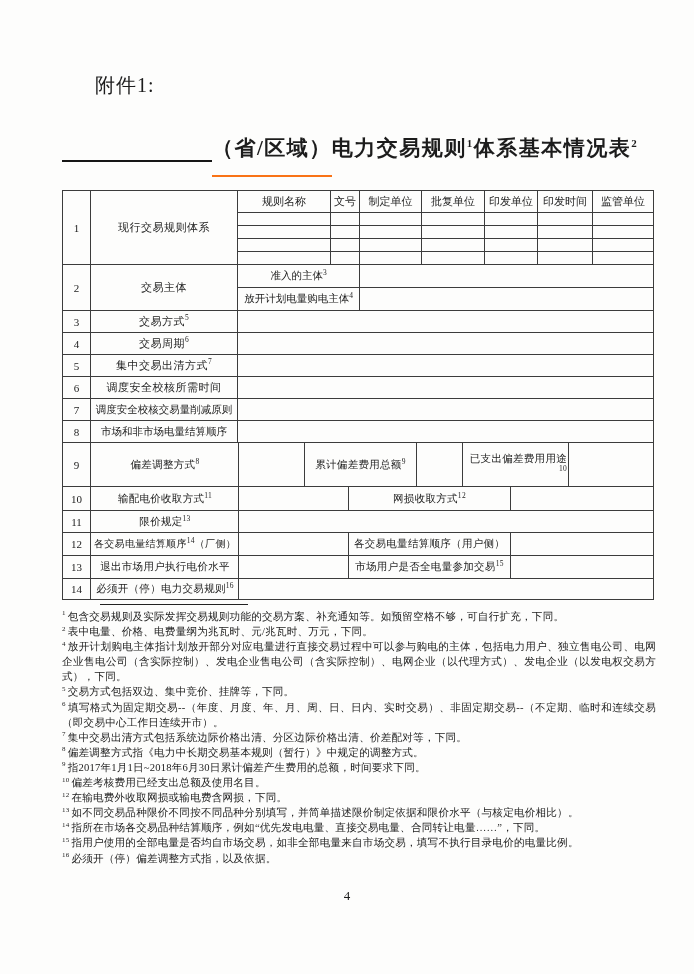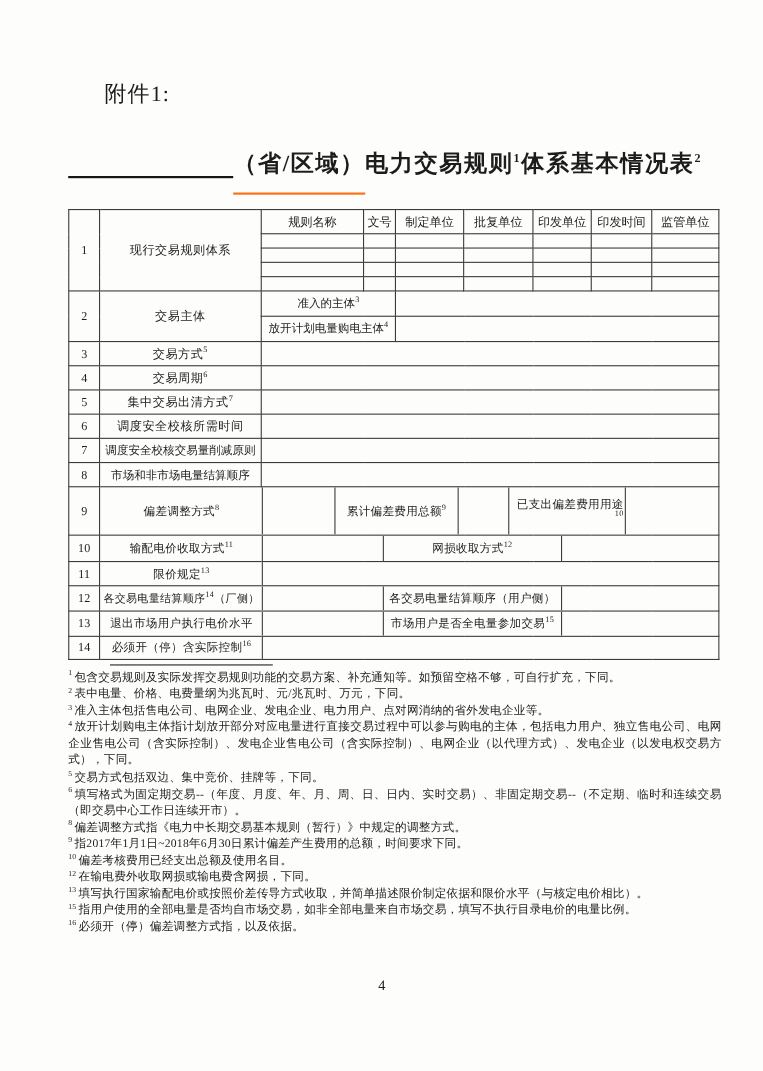--- a/index.html
+++ b/index.html
@@ -257,40 +257,41 @@
               </div>
           <div class="fseg"></div>
         </div>
       </td>
     </tr>
     <tr class="h-r14">
       <td class="num-cell">14</td>
       <td class="flex-cell" colspan="8">
         <div class="frow">
           <div class="fseg w146">
-                <span><span>必须开（停）含实际控制</span><sup>16</sup></span>
+                <span><span>必须开（停）电力交易规则</span><sup>16</sup></span>
               </div>
           <div class="fseg"></div>
         </div>
       </td>
     </tr>
   </tbody>
     </table>
 
   <div class="footnotes">
     <div class="fn-sep"></div>
     <p class="fn"><sup>1</sup><span>包含交易规则及实际发挥交易规则功能的交易方案、补充通知等。如预留空格不够，可自行扩充，下同。</span></p>
     <p class="fn"><sup>2</sup><span>表中电量、价格、电费量纲为兆瓦时、元/兆瓦时、万元，下同。</span></p>
-    <p class="fn"><sup>3</sup><span>准入主体包括售电公司、电网企业、发电企业、电力用户、点对网消纳的省外发电企业等。</span></p>
     <p class="fn"><sup>4</sup><span>放开计划购电主体指计划放开部分对应电量进行直接交易过程中可以参与购电的主体，包括电力用户、独立售电公司、电网企业售电公司（含实际控制）、发电企业售电公司（含实际控制）、电网企业（以代理方式）、发电企业（以发电权交易方式），下同。</span></p>
     <p class="fn"><sup>5</sup><span>交易方式包括双边、集中竞价、挂牌等，下同。</span></p>
     <p class="fn"><sup>6</sup><span>填写格式为固定期交易--（年度、月度、年、月、周、日、日内、实时交易）、非固定期交易--（不定期、临时和连续交易（即交易中心工作日连续开市）。</span></p>
+    <p class="fn"><sup>7</sup><span>集中交易出清方式包括系统边际价格出清、分区边际价格出清、价差配对等，下同。</span></p>
     <p class="fn"><sup>8</sup><span>偏差调整方式指《电力中长期交易基本规则（暂行）》中规定的调整方式。</span></p>
     <p class="fn"><sup>9</sup><span>指2017年1月1日~2018年6月30日累计偏差产生费用的总额，时间要求下同。</span></p>
     <p class="fn"><sup>10</sup><span>偏差考核费用已经支出总额及使用名目。</span></p>
     <p class="fn"><sup>12</sup><span>在输电费外收取网损或输电费含网损，下同。</span></p>
-    <p class="fn"><sup>13</sup><span>填写执行国家输配电价或按照价差传导方式收取，并简单描述限价制定依据和限价水平（与核定电价相比）。</span></p>
+    <p class="fn"><sup>13</sup><span>如不同交易品种限价不同按不同品种分别填写，并简单描述限价制定依据和限价水平（与核定电价相比）。</span></p>
+    <p class="fn"><sup>14</sup><span>指所在市场各交易品种结算顺序，例如“优先发电电量、直接交易电量、合同转让电量……”，下同。</span></p>
     <p class="fn"><sup>15</sup><span>指用户使用的全部电量是否均自市场交易，如非全部电量来自市场交易，填写不执行目录电价的电量比例。</span></p>
     <p class="fn"><sup>16</sup><span>必须开（停）偏差调整方式指，以及依据。</span></p>
   </div>
 
   <div class="page-number">4</div>
 </div>
 
 </body></html>

